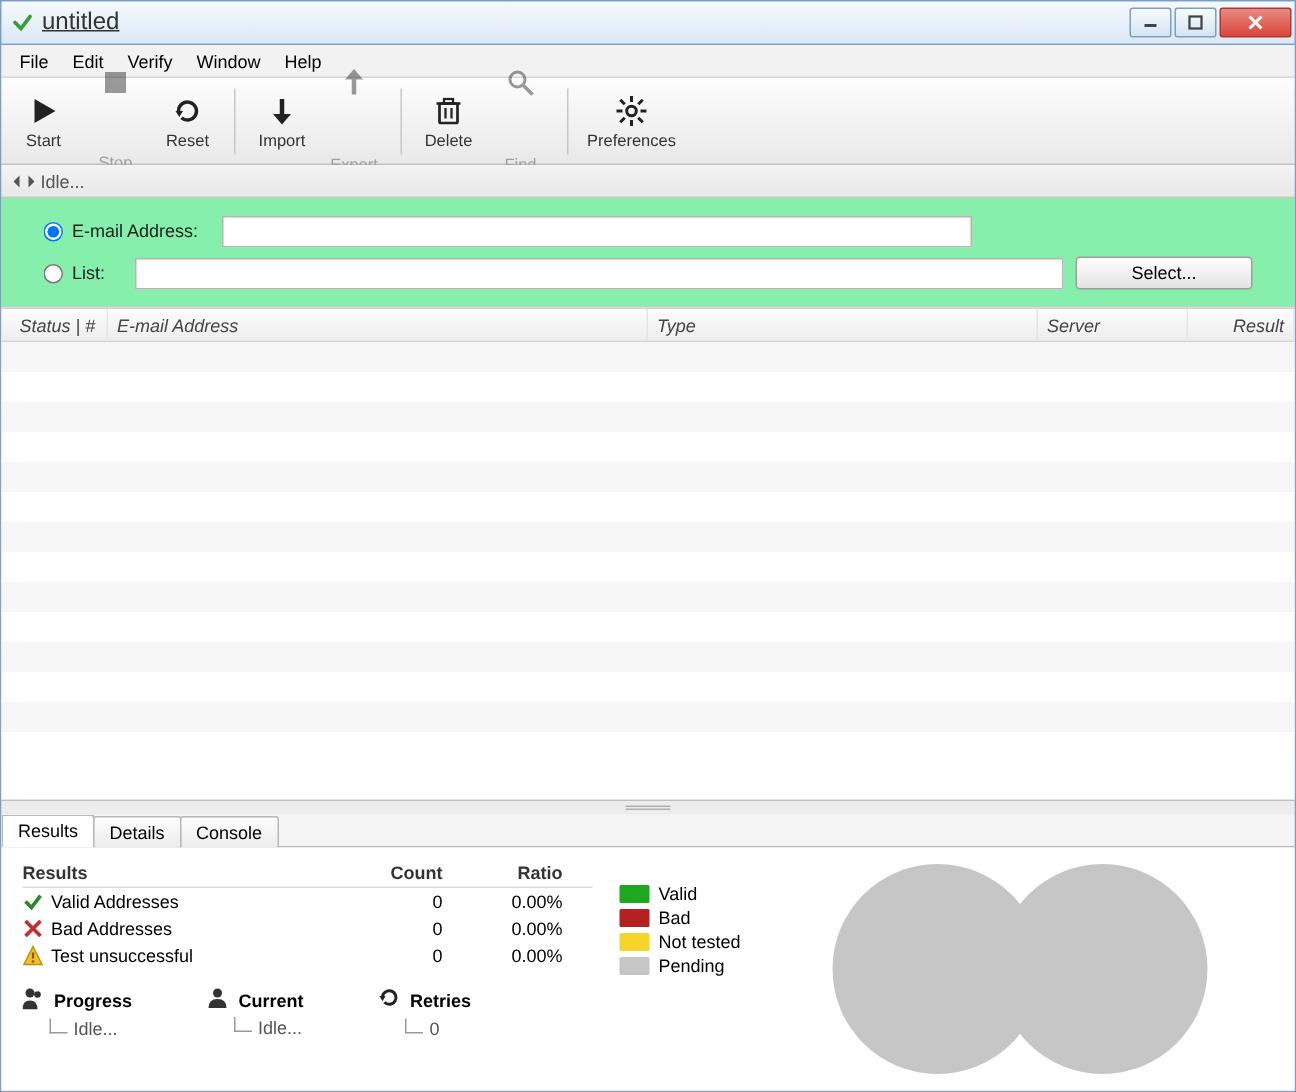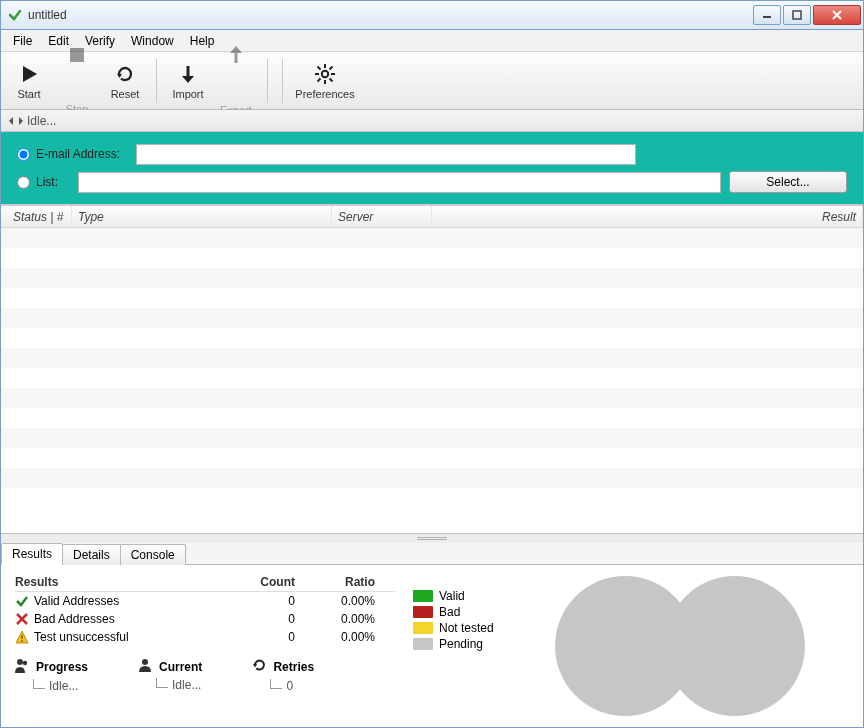--- a/index.html
+++ b/index.html
@@ -1,21 +1,21 @@
 <!DOCTYPE html>
 <html><head>
 <meta charset="utf-8">
 <style>
 * { box-sizing: border-box; margin: 0; padding: 0; }
 body { font-family: "Segoe UI", Tahoma, sans-serif; font-size: 12px; background: #fff; width: 864px; height: 728px; overflow: hidden; }
 
 
 .titlebar { height: 30px; background: linear-gradient(#f5f9fd, #dce8f5); border: 1px solid #7a9ec5; display: flex; align-items: center; padding: 0 2px 0 6px; }
 .titlebar .app-icon { width: 16px; height: 16px; margin-right: 5px; display: inline-flex; align-items: center; justify-content: center; }
-.titlebar .title { flex: 1; color: #333; font-size: 12px; }
+.titlebar .title { flex: 1; color: #333; font-size: 16px; text-decoration: underline; }
 .winbtns { display: flex; gap: 2px; }
 .winbtn { width: 30px; height: 20px; border: 1px solid #7a9ec5; background: linear-gradient(#f8fbfe, #d5e4f3); border-radius: 2px; display: flex; align-items: center; justify-content: center; cursor: default; }
 .winbtn.close { width: 48px; background: linear-gradient(#e98a82, #d9463b); border-color: #a83a32; }
 .winbtn.max { width: 28px; }
 .winbtn.min { width: 28px; }
 
 
 .frame { border: 1px solid #7a9ec5; border-top: none; height: 698px; display: flex; flex-direction: column; background: #f0f0f0; }
 
 
@@ -31,21 +31,21 @@
 .tbbtn .ticon { width: 24px; height: 24px; display: flex; align-items: center; justify-content: center; margin-bottom: 2px; }
 .tbbtn.disabled .ticon { opacity: 0.45; }
 .tblabel { font-size: 11px; }
 .tbbtn.wide { width: 70px; }
 
 
 .statusstrip { height: 22px; background: linear-gradient(#f4f4f4, #e8e8e8); border-bottom: 1px solid #c8c8c8; display: flex; align-items: center; padding-left: 8px; color: #555; font-size: 12px; }
 .statusstrip .sicon { width: 14px; margin-right: 4px; display: inline-flex; }
 
 
-.inputpanel { padding: 8px 16px; border-bottom: 1px solid #c8c8c8; background: #14b8a6; }
+.inputpanel { padding: 8px 28px; border-bottom: 1px solid #c8c8c8; background: #86efac; }
 .inprow { display: flex; align-items: center; height: 28px; }
 .radio { width: 13px; height: 13px; margin-right: 6px; }
 .inlabel { width: 100px; color: #222; }
 .textin { height: 21px; border: 1px solid #b5b5b5; background: #fff; box-shadow: inset 0 1px 2px rgba(0,0,0,0.06); padding: 0 4px; }
 .textin.email { width: 500px; }
 .textin.list { flex: 1; margin-right: 8px; }
 .btn { height: 22px; padding: 0 18px; background: linear-gradient(#fdfdfd, #e4e4e4); border: 1px solid #9e9e9e; border-radius: 3px; font-size: 12px; cursor: default; min-width: 118px; }
 .inprow.listrow .inlabel { width: 42px; }
 
 
@@ -192,20 +192,43 @@
         <span class="ticon">
             <svg width="20" height="20">
               <line x1="10" y1="18" x2="10" y2="6" stroke="#222" stroke-width="3"></line>
               <polygon points="4,8 16,8 10,1" fill="#222"></polygon>
             </svg>
           </span>
         <span class="tblabel">Export</span>
       </div>
     </div>
     <div class="tbsep"></div>
+    <div class="tbgroup">
+      <div class="tbbtn">
+        <span class="ticon">
+            <svg width="20" height="20" viewBox="0 0 20 20">
+              <rect x="4" y="5" width="12" height="13" stroke="#222" stroke-width="1.8" fill="none" rx="1"></rect>
+              <line x1="2" y1="5" x2="18" y2="5" stroke="#222" stroke-width="1.8"></line>
+              <line x1="8" y1="8" x2="8" y2="15" stroke="#222" stroke-width="1.5"></line>
+              <line x1="12" y1="8" x2="12" y2="15" stroke="#222" stroke-width="1.5"></line>
+              <rect x="7" y="2" width="6" height="3" stroke="#222" stroke-width="1.5" fill="none"></rect>
+            </svg>
+          </span>
+        <span class="tblabel">Delete</span>
+      </div>
+      <div class="tbbtn disabled">
+        <span class="ticon">
+            <svg width="20" height="20">
+              <circle cx="8" cy="8" r="5" stroke="#222" stroke-width="2" fill="none"></circle>
+              <line x1="12" y1="12" x2="18" y2="18" stroke="#222" stroke-width="2.3"></line>
+            </svg>
+          </span>
+        <span class="tblabel">Find</span>
+      </div>
+    </div>
     <div class="tbsep"></div>
     <div class="tbgroup">
       <div class="tbbtn wide">
         <span class="ticon">
             <svg width="22" height="22" viewBox="0 0 22 22">
               <circle cx="11" cy="11" r="3.2" stroke="#222" stroke-width="2" fill="none"></circle>
               <g stroke="#222" stroke-width="2">
                 <line x1="11" y1="1" x2="11" y2="5"></line>
                 <line x1="11" y1="17" x2="11" y2="21"></line>
                 <line x1="1" y1="11" x2="5" y2="11"></line>
@@ -242,20 +265,21 @@
       <input type="radio" class="radio" name="mode" style="">
       <span class="inlabel">List:</span>
       <input type="text" class="textin list" value="" style="">
       <button class="btn">Select...</button>
     </div>
   </div>
 
   <div class="tablewrap">
     <div class="thead">
       <div class="th c1">Status | #</div>
+      <div class="th c2">E-mail Address</div>
       <div class="th c3">Type</div>
       <div class="th c4">Server</div>
       <div class="th c5">Result</div>
     </div>
     <div class="tbody">
       <div class="trow"></div>
       <div class="trow"></div>
       <div class="trow"></div>
       <div class="trow"></div>
       <div class="trow"></div>

